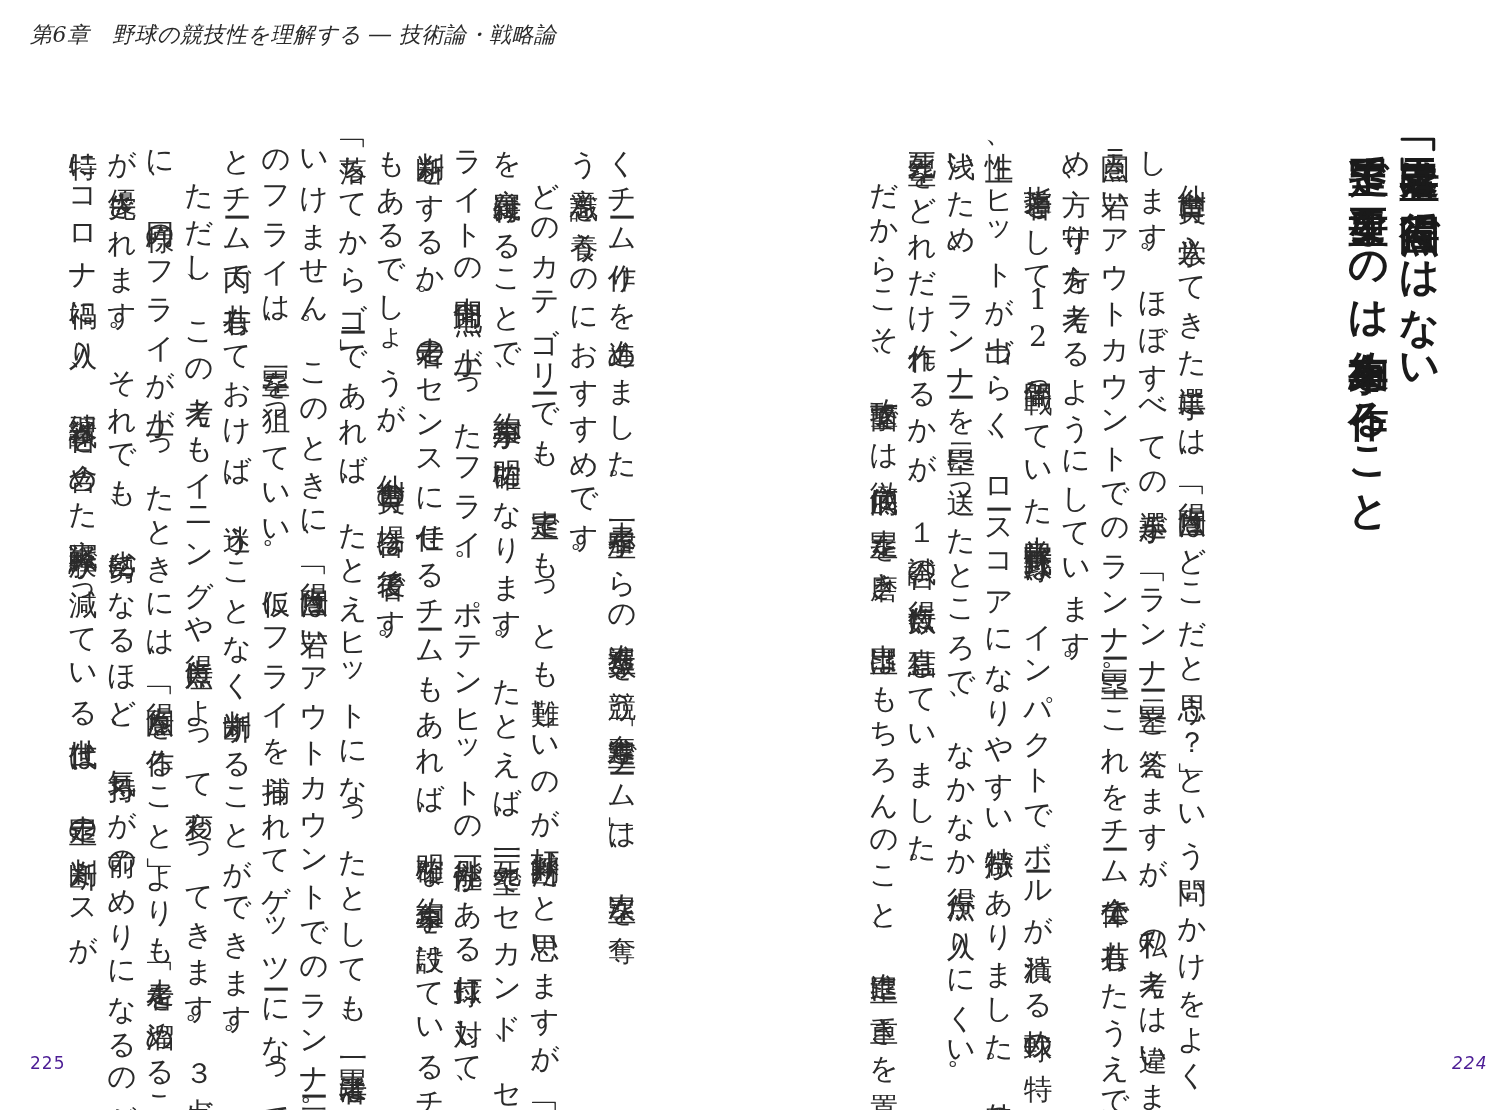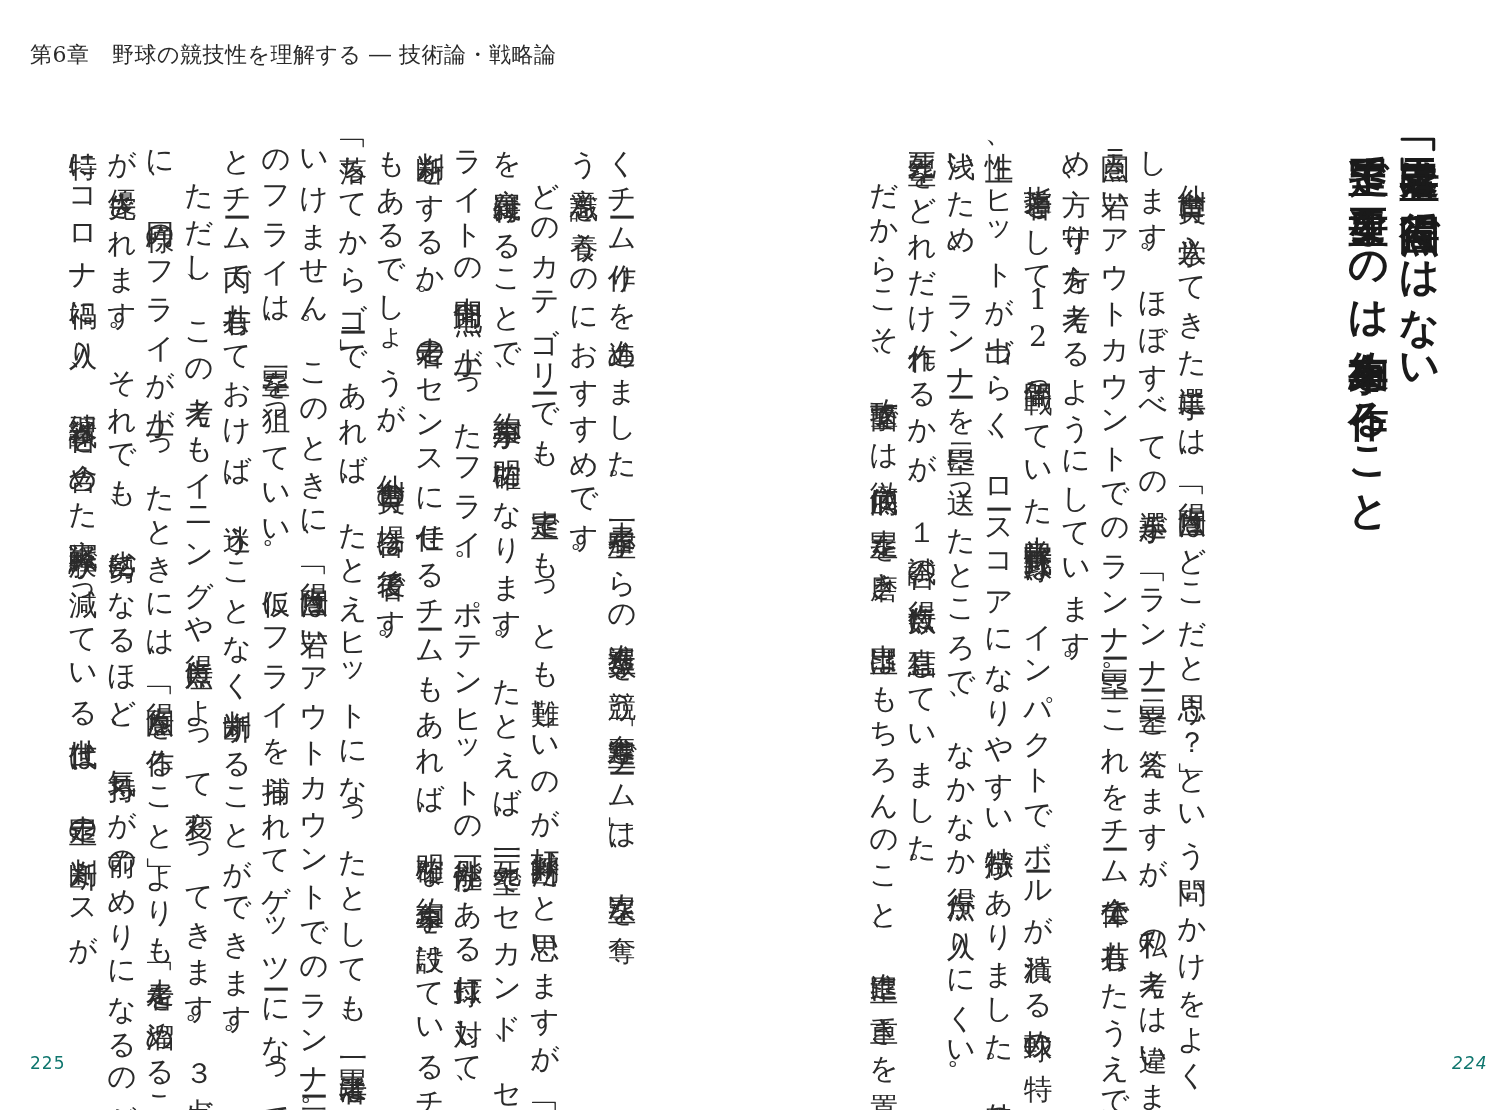--- a/index.html
+++ b/index.html
@@ -1,19 +1,19 @@
 <!DOCTYPE html>
 <html><head>
 <meta charset="utf-8">
 <style>
   html, body { margin:0; padding:0; background:#ffffff; }
   body { width:1510px; height:1110px; position:relative; overflow:hidden; color:#2a2a2a;
          font-family: "DejaVu Serif", "Liberation Serif", serif; }
-  .running-head { position:absolute; left:30px; top:40px; font-size:22px; letter-spacing:0.5px; color:#2a2a2a; white-space:nowrap; }
-  .folio { position:absolute; top:1053px; font-family:"DejaVu Sans","Liberation Sans",sans-serif; font-size:17px; color:#0f766e; letter-spacing:1px; }
+  .running-head { position:absolute; left:30px; top:20px; font-size:22px; letter-spacing:0.5px; color:#2a2a2a; white-space:nowrap;font-style:italic; }
+  .folio { position:absolute; top:1053px; font-family:"DejaVu Sans","Liberation Sans",sans-serif; font-size:17px; color:#4c1d95; letter-spacing:1px; }
   .folio.left { left:30px; }
   .folio.right { left:1452px;font-style:italic; }
   .col { position:absolute; top:130px; writing-mode:vertical-rl; text-orientation:upright;
          font-size:28.6px; line-height:32px; white-space:nowrap; width:32px; height:880px;
          letter-spacing:3.6px; color:#2b2b2b; }
   .title-col { position:absolute; top:125px; writing-mode:vertical-rl; text-orientation:upright;
          font-family:"DejaVu Sans","Liberation Sans",sans-serif; font-weight:bold;
          font-size:40px; line-height:48px; width:48px; white-space:nowrap; letter-spacing:1.5px; color:#1a1a1a; }
 </style>
 </head>

